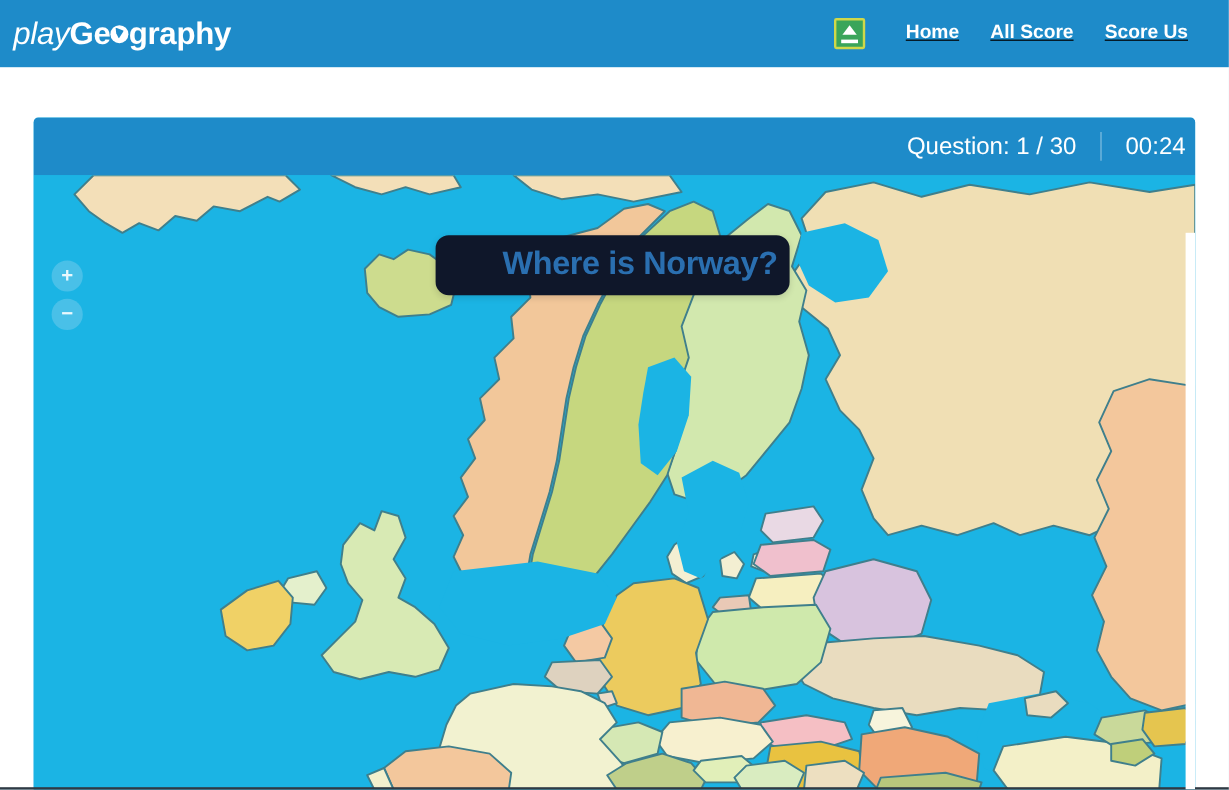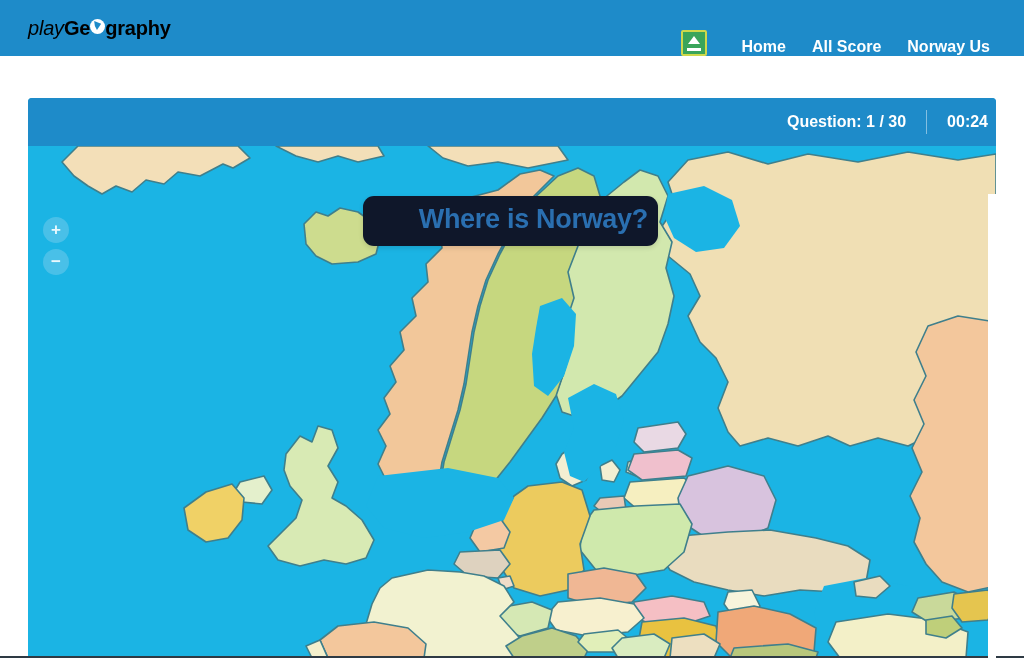--- a/index.html
+++ b/index.html
@@ -11,23 +11,23 @@
   }
 
   
   .site-header{
     position:absolute; left:0; top:0;
     width:1024px; height:56px;
     background:#1e8bc9;
     display:flex; align-items:center;
   }
   .logo{
-    margin-left:28px;
-    font-size:20px;
-    color:#000000;
+    margin-left:11px;
+    font-size:26px;
+    color:#ffffff;
     letter-spacing:-0.2px;
     white-space:nowrap;
     display:flex; align-items:baseline;
   }
   .logo-play{ font-style:italic; font-weight:300; }
   .logo-geo{ font-weight:bold; }
   .logo-globe{
     display:inline-block;
     width:15px; height:15px;
     border-radius:50%;
@@ -39,21 +39,21 @@
   .logo-globe::before{
     content:"";
     position:absolute; left:4px; top:2.5px;
     width:7px; height:9px;
     background:#1e8bc9;
     clip-path:polygon(0% 0%, 100% 30%, 40% 100%, 10% 55%);
   }
 
   .nav{
     position:absolute; right:34px; top:0; height:56px;
-    display:flex; align-items:flex-end; gap:26px;
+    display:flex; align-items:center; gap:26px;text-decoration:underline;
   }
   .nav-flag-icon{
     width:26px; height:26px;
     background:#3aa55a;
     border:2px solid #cfd84a;
     border-radius:2px;
     position:relative;
     margin-right:8px;
     flex:none;
   }
@@ -90,21 +90,21 @@
     background:#21aee0;
   }
   .game-bar{
     position:relative;
     height:48px;
     background:#1e8bc9;
     display:flex; align-items:center; justify-content:flex-end;
     color:#ffffff;
   }
   .stat{
-    font-size:16px; font-weight:bold;
+    font-size:20px; font-weight:normal;
     padding:0 20px;
     white-space:nowrap;
     line-height:24px;
   }
   .stat + .stat{ border-left:1px solid rgba(255,255,255,.45); }
   .stat:last-child{ padding-right:8px; }
 
   
   .map-stage{
     position:relative;
@@ -171,21 +171,21 @@
     <span class="logo-play">play</span>
       <span class="logo-geo">Ge</span>
       <span class="logo-globe"></span>
       <span class="logo-geo">graphy</span>
   </div>
 
   <nav class="nav">
     <span class="nav-flag-icon"></span>
     <a class="nav-link" href="#">Home</a>
     <a class="nav-link" href="#">All Score</a>
-    <a class="nav-link" href="#">Norway Us</a>
+    <a class="nav-link" href="#">Score Us</a>
   </nav>
 </div>
 
 <div class="game-wrap">
 
   <div class="game-bar">
     <div class="stat">Question: 1 / 30</div>
     <div class="stat">00:24</div>
   </div>
 

